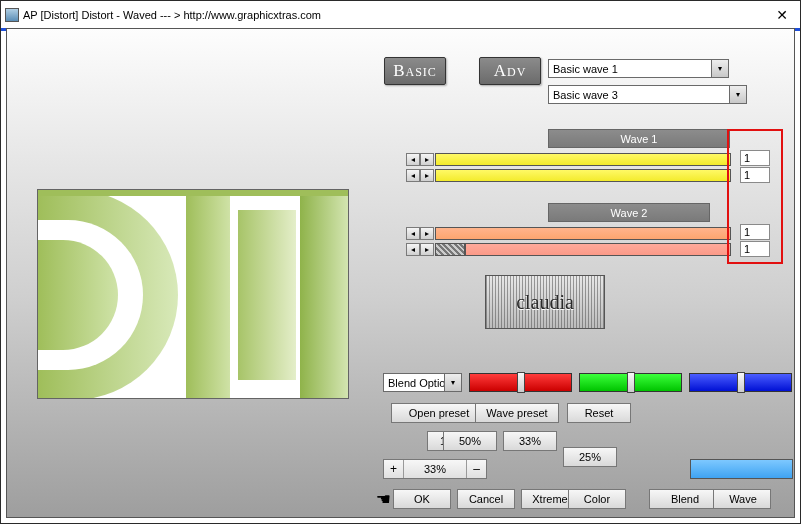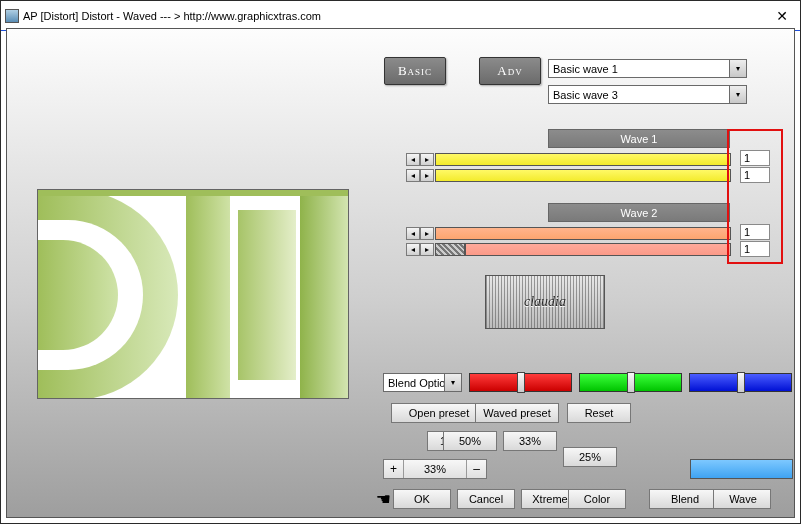--- a/index.html
+++ b/index.html
@@ -1,43 +1,43 @@
 <!DOCTYPE html>
 <html><head>
 <meta charset="utf-8">
 <style>
   * { box-sizing: border-box; margin: 0; padding: 0; font-family: "Segoe UI", Tahoma, Arial, sans-serif; }
   body { width: 801px; height: 524px; background: #fff; position: relative; overflow: hidden; }
   .outer { position: absolute; inset: 0; border: 1px solid #2a2a2a; }
-  .titlebar { height: 30px; background: #fff; border-bottom: 1px solid #1d4ed8; display: flex; align-items: center; padding: 10px 4px; font-size: 11px; }
+  .titlebar { height: 30px; background: #fff; border-bottom: 3px solid #1d4ed8; display: flex; align-items: center; padding: 10px 4px; font-size: 11px; }
   .titlebar .icon { width: 14px; height: 14px; background: linear-gradient(#b0cfe4,#5a8db5); border:1px solid #555; margin-right:4px; }
   .titlebar .title { flex: 1; }
   .titlebar .close { font-size: 14px; font-family: Arial; padding: 0 8px; cursor: default; }
   .client { position: absolute; left: 5px; top: 27px; width: 789px; height: 490px; background: linear-gradient(to bottom, #fdfdfd 0%, #cfcfcf 55%, #9e9e9e 100%); border: 1px solid #555; }
   .preview { position:absolute; left:30px; top:160px; width:312px; height:210px; border:1px solid #646464; background:#fff; overflow:hidden; }
   .preview .bg { position:absolute; inset:0; background:#fff; }
   .shape { position:absolute; background:#9fbe5a; }
-  .basic-btn, .adv-btn { position:absolute; width:62px; height:28px; color:#fff; font-family: Georgia, serif; font-variant: small-caps; letter-spacing:1px; font-size:13px; display:flex; align-items:center; justify-content:center; border:1px solid #333; border-radius:2px; background:linear-gradient(#8b8b8b,#6b6b6b); box-shadow:1px 1px 2px rgba(0,0,0,.3); }
+  .basic-btn, .adv-btn { position:absolute; width:62px; height:28px; color:#fff; font-family: Georgia, serif; font-variant: small-caps; letter-spacing:1px; font-size:17px; display:flex; align-items:center; justify-content:center; border:1px solid #333; border-radius:2px; background:linear-gradient(#8b8b8b,#6b6b6b); box-shadow:1px 1px 2px rgba(0,0,0,.3); }
   .basic-btn { left:377px; top:28px; }
   .adv-btn   { left:472px; top:28px; }
   .combo { position:absolute; height:19px; background:#fff; border:1px solid #6a6a6a; font-size:11px; display:flex; align-items:center; }
   .combo .txt { flex:1; padding:0 4px; }
   .combo .arrow { width:17px; height:100%; border-left:1px solid #6a6a6a; background:linear-gradient(#eee,#c8c8c8); display:flex; align-items:center; justify-content:center; font-size:8px; }
   .wave-hdr { position:absolute; height:19px; background:linear-gradient(#8c8c8c,#7a7a7a); color:#fff; font-size:11px; display:flex; align-items:center; justify-content:center; border:1px solid #666; }
   .spinbtn { position:absolute; width:14px; height:13px; background:linear-gradient(#f5f5f5,#d0d0d0); border:1px solid #7a7a7a; font-size:8px; display:flex; align-items:center; justify-content:center; }
   .bar { position:absolute; height:13px; border:1px solid #555; }
   .bar.yellow { background:linear-gradient(#fff966,#f3eb2c); }
   .bar.orange { background:linear-gradient(#ffb48c,#fca56f); }
   .bar.salmon { background:linear-gradient(#ffa99a,#fb9a88); }
   .bar.hatch  { background:repeating-linear-gradient(45deg,#777 0 2px,#ccc 2px 4px); }
   .red-rect { position:absolute; border:2px solid #e21010; }
   .valbox { position:absolute; width:30px; height:16px; background:#fff; border:1px solid #8a8a8a; font-size:11px; display:flex; align-items:center; padding-left:3px; }
   .logo { position:absolute; left:478px; top:246px; width:120px; height:54px; border:1px solid #555; background:linear-gradient(#e7e7e7,#bcbcbc); overflow:hidden; }
   .logo .stripes { position:absolute; inset:0; background:repeating-linear-gradient(to right,#555 0 1px,transparent 1px 3px); opacity:.55; }
-  .logo .txt { position:absolute; inset:0; display:flex; align-items:center; justify-content:center; font-style:italic; font-family:Georgia,serif; font-size:14px; color:#2a2a2a; text-shadow:0 1px 0 #fff; }
+  .logo .txt { position:absolute; inset:0; display:flex; align-items:center; justify-content:center; font-family:Georgia,serif; font-size:20px; color:#2a2a2a; text-shadow:0 1px 0 #fff; }
   .blend-combo { position:absolute; left:376px; top:344px; width:79px; height:19px; }
   .rgb-slider { position:absolute; top:344px; height:19px; width:103px; border:1px solid #333; display:flex; align-items:center; justify-content:center; }
   .rgb-slider.red   { left:462px; background:linear-gradient(#ff3b3b,#cb0000); }
   .rgb-slider.green { left:572px; background:linear-gradient(#3bff3b,#00c400); }
   .rgb-slider.blue  { left:682px; background:linear-gradient(#4a5dff,#0010d4); }
   .rgb-slider .thumb { width:8px; height:21px; background:linear-gradient(#f8f8f8,#ccc); border:1px solid #444; margin-top:-1px; }
   .btn { position:absolute; height:20px; background:linear-gradient(#f7f7f7,#d9d9d9); border:1px solid #777; font-size:11px; display:flex; align-items:center; justify-content:center; padding:0 6px; }
   .pct-box { position:absolute; left:376px; top:430px; width:104px; height:20px; border:1px solid #777; background:linear-gradient(#f7f7f7,#e0e0e0); display:flex; align-items:center; }
   .pct-box .pm { width:20px; height:100%; border-right:1px solid #999; display:flex; align-items:center; justify-content:center; font-size:12px; }
   .pct-box .pm.r{ border-right:none; border-left:1px solid #999;}
@@ -65,40 +65,40 @@
       <div class="shape" style="left:0;top:50px;width:80px;height:110px;border-radius:0 100px 100px 0;background:linear-gradient(90deg,#9fbe5a,#cfe3a8);"></div>
       <div class="shape" style="left:148px;top:0;width:44px;height:210px;background:linear-gradient(90deg,#9fbe5a,#cfe2a6);"></div>
       <div class="shape" style="left:200px;top:20px;width:58px;height:170px;background:linear-gradient(90deg,#a7c468,#e4eec9);"></div>
       <div class="shape" style="left:262px;top:0;width:50px;height:210px;background:linear-gradient(90deg,#8fb34a,#d6e7b5);"></div>
       <div style="position:absolute;left:0;top:0;width:312px;height:6px;background:#9fbe5a;"></div>
     </div>
 
     <div class="basic-btn">Basic</div>
     <div class="adv-btn">Adv</div>
 
-    <div class="combo" style="left:541px;top:30px;width:199px;">
+    <div class="combo" style="left:541px;top:30px;width:181px;">
       <div class="txt">Basic wave 1</div>
       <div class="arrow">▾</div>
     </div>
     <div class="combo" style="left:541px;top:56px;width:199px;">
       <div class="txt">Basic wave 3</div>
       <div class="arrow">▾</div>
     </div>
 
     <div class="wave-hdr" style="left:541px;top:100px;width:182px;">Wave 1</div>
 
     <div class="spinbtn" style="left:399px;top:124px;">◂</div>
     <div class="spinbtn" style="left:413px;top:124px;">▸</div>
     <div class="bar yellow" style="left:428px;top:124px;width:296px;"></div>
 
     <div class="spinbtn" style="left:399px;top:140px;">◂</div>
     <div class="spinbtn" style="left:413px;top:140px;">▸</div>
     <div class="bar yellow" style="left:428px;top:140px;width:296px;"></div>
 
-    <div class="wave-hdr" style="left:541px;top:174px;width:182px;">Wave 2</div>
+    <div class="wave-hdr" style="left:541px;top:174px;width:162px;">Wave 2</div>
 
     <div class="spinbtn" style="left:399px;top:198px;">◂</div>
     <div class="spinbtn" style="left:413px;top:198px;">▸</div>
     <div class="bar orange" style="left:428px;top:198px;width:296px;"></div>
 
     <div class="spinbtn" style="left:399px;top:214px;">◂</div>
     <div class="spinbtn" style="left:413px;top:214px;">▸</div>
     <div class="bar hatch" style="left:428px;top:214px;width:30px;"></div>
     <div class="bar salmon" style="left:458px;top:214px;width:266px;"></div>
 
@@ -121,21 +121,21 @@
         <div class="thumb"></div>
       </div>
     <div class="rgb-slider green">
         <div class="thumb"></div>
       </div>
     <div class="rgb-slider blue">
         <div class="thumb"></div>
       </div>
 
     <div class="btn" style="left:384px;top:374px;width:96px;">Open preset</div>
-    <div class="btn" style="left:468px;top:374px;width:84px;">Waved preset</div>
+    <div class="btn" style="left:468px;top:374px;width:84px;">Wave preset</div>
     <div class="btn" style="left:560px;top:374px;width:64px;">Reset</div>
 
     <div class="btn" style="left:372px;top:402px;width:54px;margin-left:48px;">100%</div>
     <div class="btn" style="left:436px;top:402px;width:54px;">50%</div>
     <div class="btn" style="left:496px;top:402px;width:54px;">33%</div>
     <div class="btn" style="left:556px;top:402px;width:54px;margin-top:16px;">25%</div>
 
     <div class="pct-box">
       <div class="pm">+</div>
       <div class="val">33%</div>

